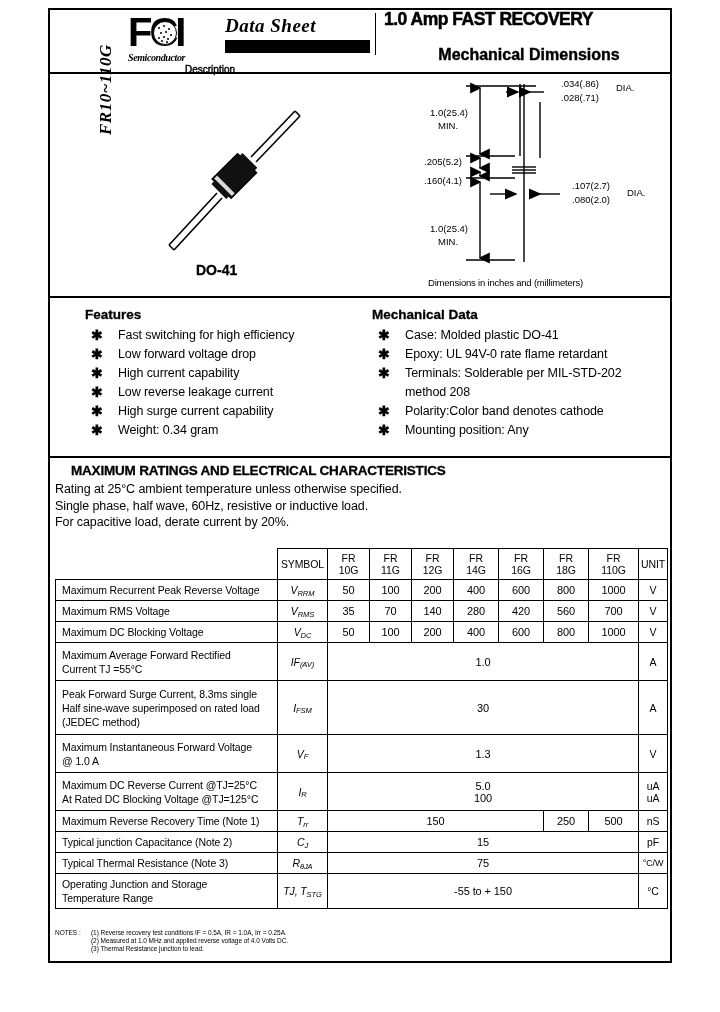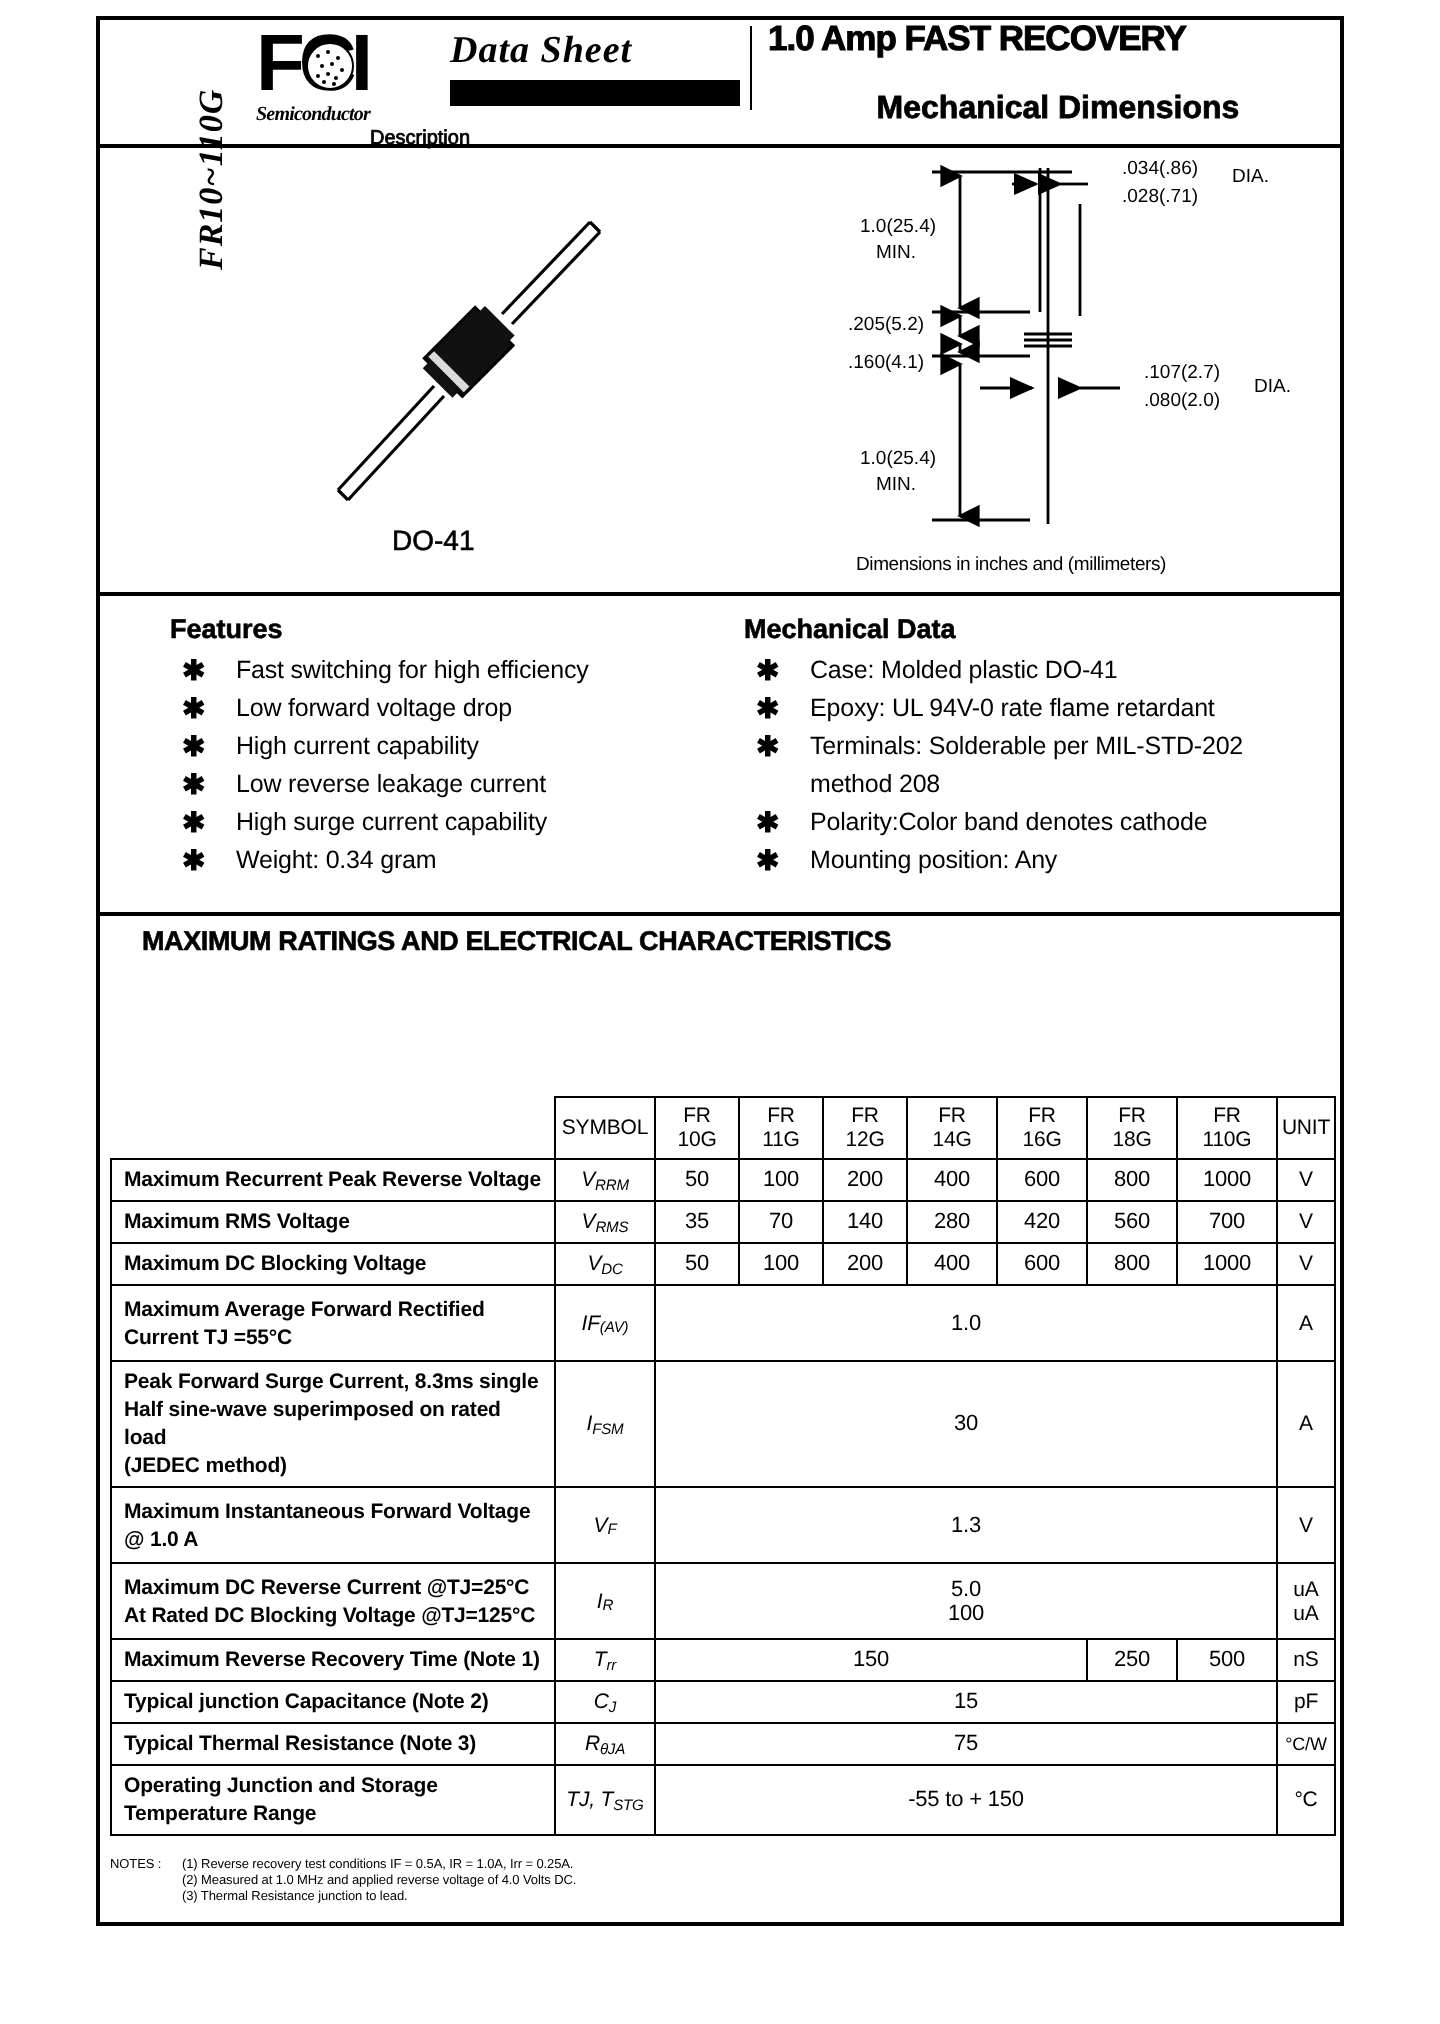--- a/index.html
+++ b/index.html
@@ -144,21 +144,21 @@
     font-size: 17px;
     transform: rotate(-90deg);
     transform-origin: left top;
     white-space: nowrap;
     letter-spacing: 0.5px;
   }
   .do41 {
     position: absolute;
     left: 196px; top: 262px;
     font-size: 14px;
-    font-weight: normal;
+    font-weight: bold;
     text-align: right;
     -webkit-text-stroke: 0.3px #000;
   }
   .dim-note {
     position: absolute;
     left: 428px; top: 277px;
     font-size: 9.5px;
     letter-spacing: -0.2px;
   }
   .diode-svg { position: absolute; left: 155px; top: 95px; }
@@ -226,21 +226,20 @@
     text-align: center;
     vertical-align: middle;
     font-size: 10px;
     letter-spacing: -0.1px;
   }
   table.main td.param {
     text-align: left;
     padding: 3px 4px 3px 6px;
     font-size: 10.5px;
     line-height: 14px;
-    font-weight: bold;
   }
   table.main td.sym { font-size: 10.5px; font-style: italic; }
   table.main td.val { font-size: 11px; }
   table.main td.unit { font-size: 10.5px; }
   table.main td.hdrcell {
     font-size: 10.5px;
     line-height: 12px;
     padding: 3px 0;
   }
   sub {
@@ -410,20 +409,25 @@
       <li><span class="ast">✱</span><span>Terminals: Solderable per MIL-STD-202</span></li>
       <li class="cont"><span>method 208</span></li>
       <li><span class="ast">✱</span><span>Polarity:Color band denotes cathode</span></li>
       <li><span class="ast">✱</span><span>Mounting position: Any</span></li>
     </ul>
   </div>
 
   <div class="hr-main" style="left:50px; top:456px; width:620px; height:2px;"></div>
 
   <div class="rat-head">MAXIMUM RATINGS AND ELECTRICAL CHARACTERISTICS</div>
+  <div class="rat-lines">
+    <div>Rating at 25°C ambient temperature unless otherwise specified.</div>
+    <div>Single phase, half wave, 60Hz, resistive or inductive load.</div>
+    <div>For capacitive load, derate current by 20%.</div>
+  </div>
 
   <table class="main">
     <colgroup>
       <col style="width:222px">
       <col style="width:50px">
       <col style="width:42px">
         <col style="width:42px">
         <col style="width:42px">
       <col style="width:45px">
         <col style="width:45px">

